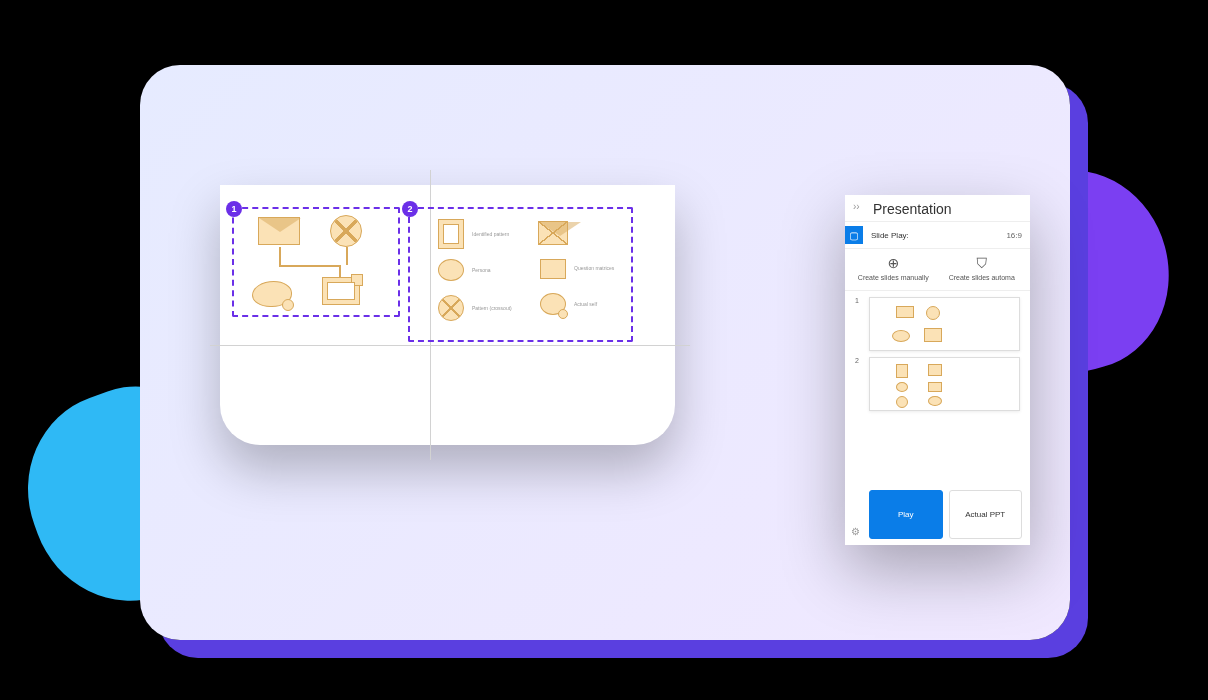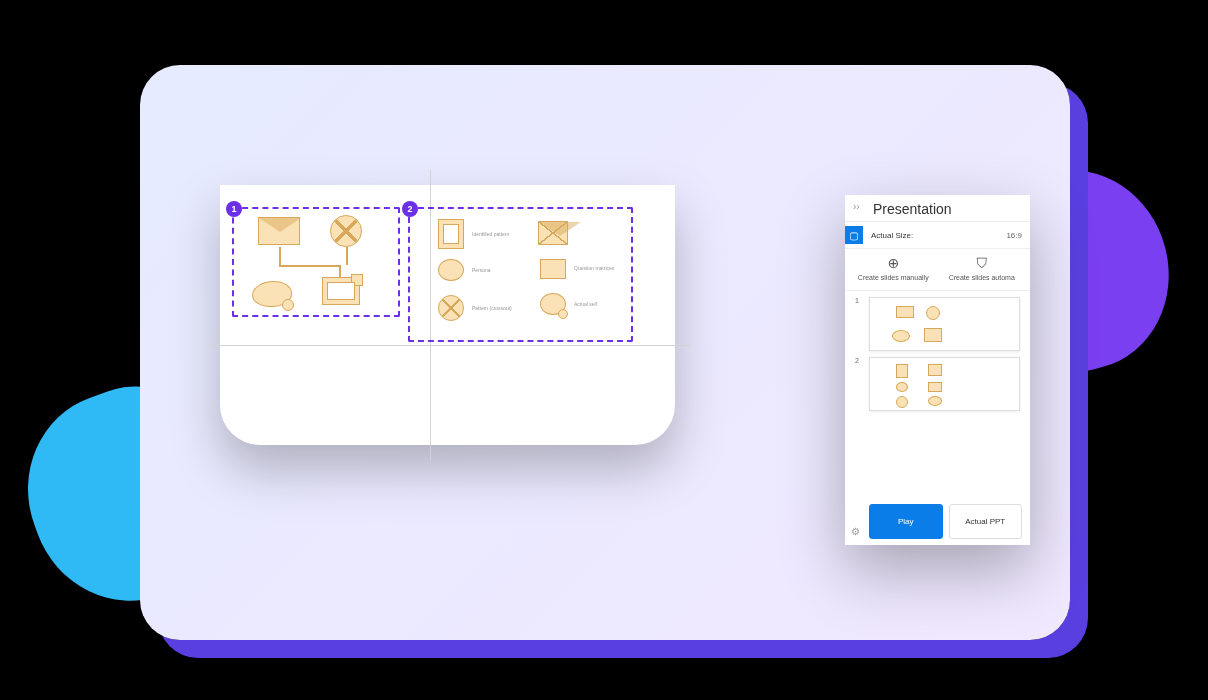--- a/index.html
+++ b/index.html
@@ -259,21 +259,21 @@
   left: 6px;
   bottom: 8px;
   color: #999;
   font-size: 10px;
 }
 .btn {
   flex: 1;
   text-align: center;
   border: 1px solid #ddd;
   border-radius: 3px;
-  padding: 12px 0;
+  padding: 19px 0;
   font-size: 8px;
   background: #fff;
 }
 .btn-primary {
   background: #0a7de8;
   color: #fff;
   border-color: #0a7de8;
 }
 .tiny-label {
   position: absolute;
@@ -329,21 +329,21 @@
       <span class="tiny-label" style="left:164px;top:92px">Actual self</span>
     </div>
   </div>
 
   <div class="panel">
     <span class="panel-collapse">››</span>
     <div class="panel-title">Presentation</div>
 
     <div class="panel-row">
       <div class="panel-icon-tab">▢</div>
-      <span class="panel-row-label">Actual Size:</span>
+      <span class="panel-row-label">Slide Play:</span>
       <span class="panel-row-val">16:9</span>
     </div>
 
     <div class="panel-actions">
       <div class="panel-action">
         <div class="panel-action-icon">⊕</div>
         <div>Create slides manually</div>
       </div>
       <div class="panel-action">
         <div class="panel-action-icon">⛉</div>

